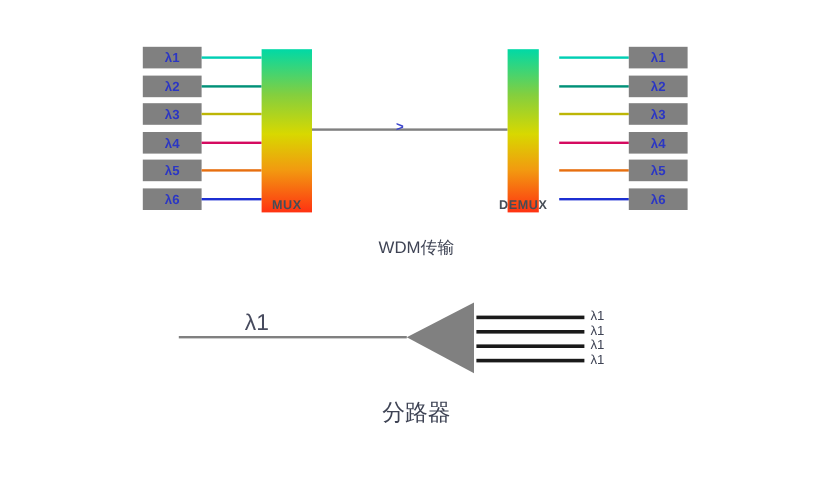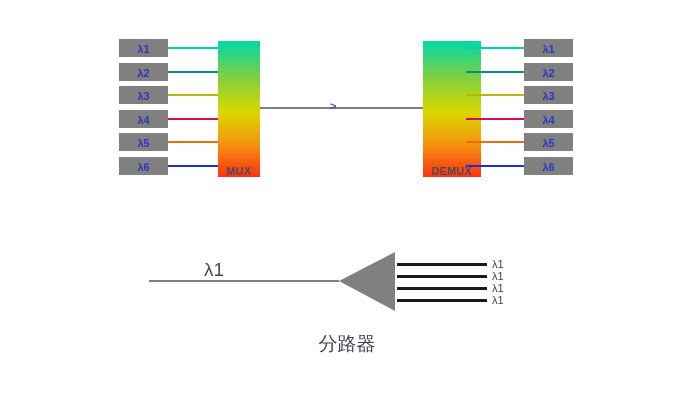--- a/index.html
+++ b/index.html
@@ -50,38 +50,39 @@
   <div class="chline left" style="top: 141px; background: rgb(231, 111, 16);"></div>
   <div class="chline left" style="top: 165px; background: rgb(28, 47, 210);"></div>
 
   <div class="block" style="left:218px;width:42px">
     <span class="blocklabel">MUX</span>
   </div>
 
   <div class="trunk" style="background: rgb(128, 128, 128);"></div>
   <span class="arrow">&gt;</span>
 
-  <div class="block" style="left:423px;width:58px">
+  <div class="block" style="left:423px;width:26px">
     <span class="blocklabel">DEMUX</span>
   </div>
 
   <div class="chline right" style="top: 47px; background: rgb(0, 207, 180);"></div>
   <div class="chline right" style="top: 71px; background: rgb(0, 145, 120);"></div>
   <div class="chline right" style="top: 94px; background: rgb(189, 182, 6);"></div>
   <div class="chline right" style="top: 118px; background: rgb(213, 10, 96);"></div>
   <div class="chline right" style="top: 141px; background: rgb(231, 111, 16);"></div>
   <div class="chline right" style="top: 165px; background: rgb(28, 47, 210);"></div>
 
   <div class="chbox" style="left:524px;top:39px"><span>λ1</span></div>
   <div class="chbox" style="left:524px;top:63px"><span>λ2</span></div>
   <div class="chbox" style="left:524px;top:86px"><span>λ3</span></div>
   <div class="chbox" style="left:524px;top:110px"><span>λ4</span></div>
   <div class="chbox" style="left:524px;top:133px"><span>λ5</span></div>
   <div class="chbox" style="left:524px;top:157px"><span>λ6</span></div>
 
+  <div class="caption" style="left:277px;top:198px">WDM传输</div>
 
   <div class="sline" style="left: 149px; top: 280px; width: 190px; background: rgb(128, 128, 128);"></div>
   <div class="inlabel">λ1</div>
   <div class="tri" style="border-right-color: rgb(128, 128, 128);"></div>
 
   <div class="outline" style="top: 263px; background: rgb(26, 26, 26);"></div>
   <div class="outline" style="top: 275px; background: rgb(26, 26, 26);"></div>
   <div class="outline" style="top: 287px; background: rgb(26, 26, 26);"></div>
   <div class="outline" style="top: 299px; background: rgb(26, 26, 26);"></div>
 

